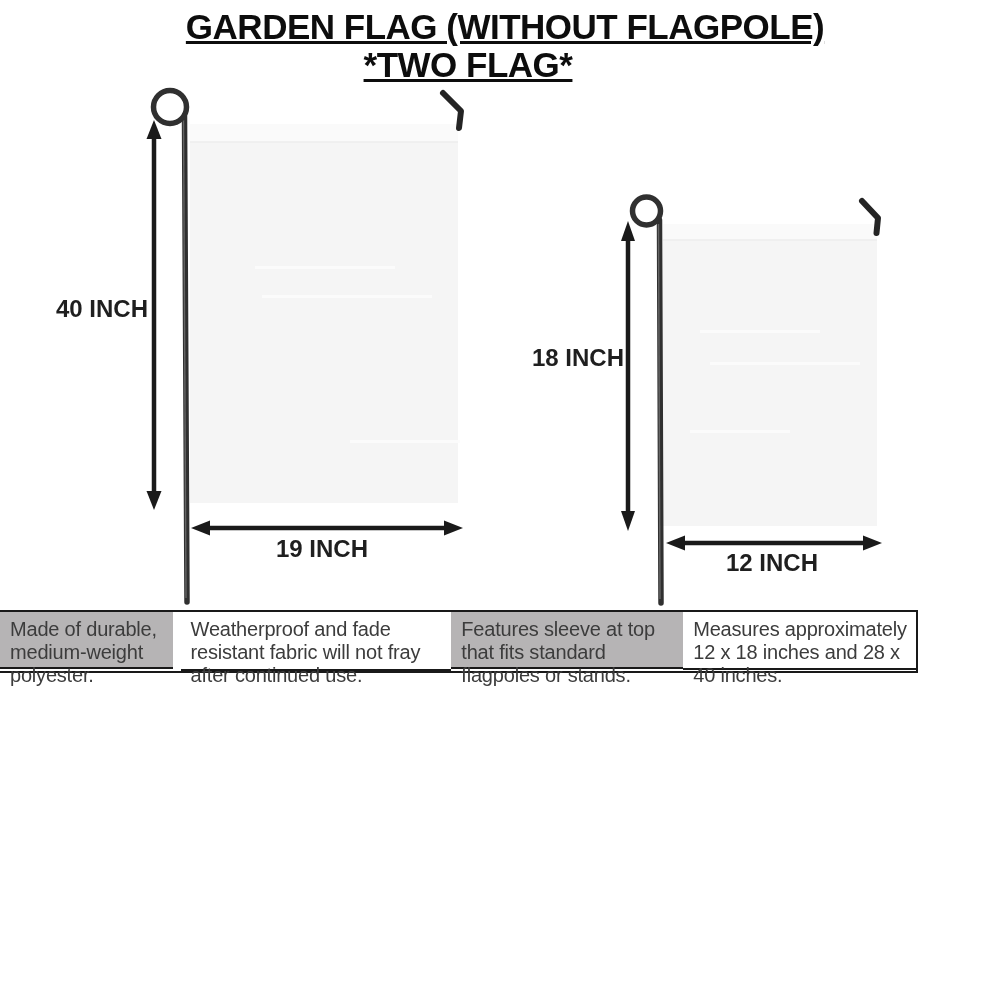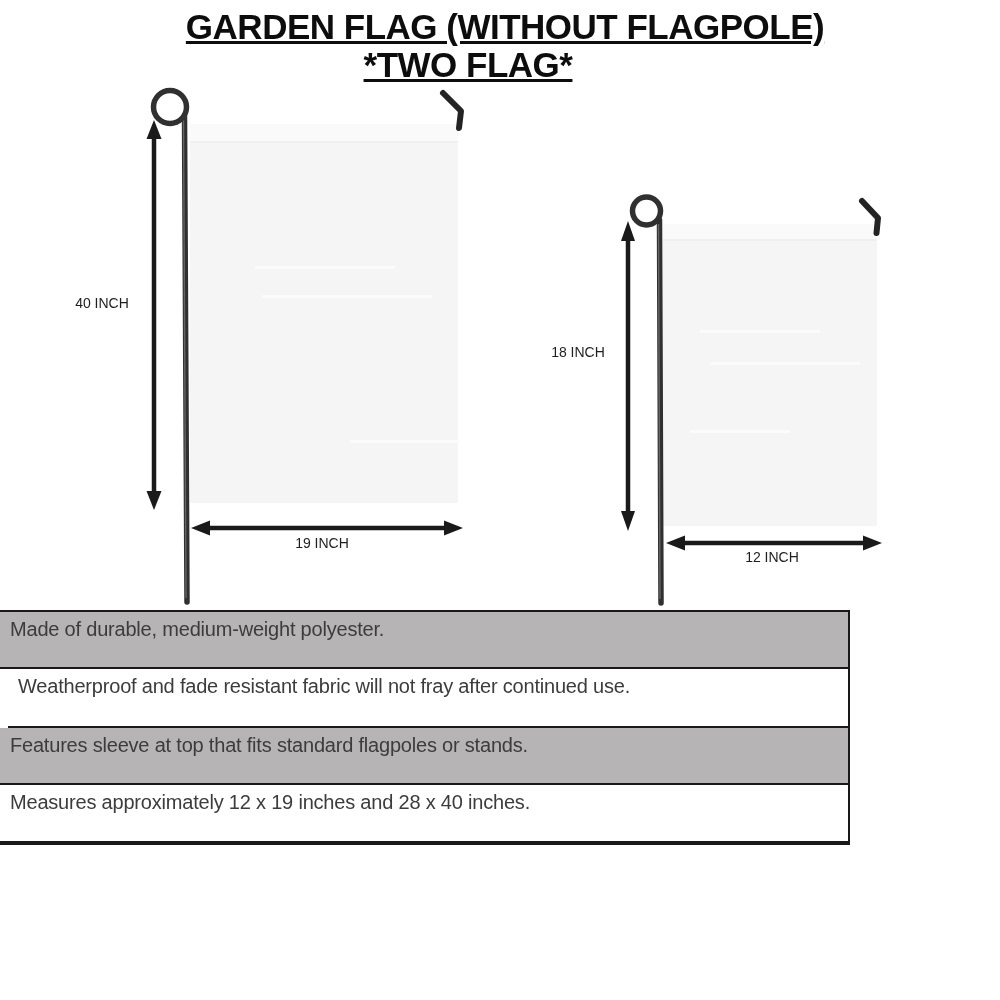--- a/index.html
+++ b/index.html
@@ -43,35 +43,34 @@
   .pole{stroke:var(--pole);stroke-width:5.5;fill:none;stroke-linecap:round;}
   .pole-hl{stroke:#6f6f6f;stroke-width:1.4;fill:none;opacity:.85;}
   .hook{stroke:#242424;stroke-width:6;fill:none;stroke-linecap:round;stroke-linejoin:round;}
   .dim-line{stroke:var(--arrow);stroke-width:4.5;}
   .dim-head{fill:var(--arrow);}
   
   .dim-label{
     position:absolute;
     width:110px;
     text-align:center;
-    font-size:14px;
-    font-weight:normal;
+    font-size:24px;
+    font-weight:bold;
     color:#1f1f1f;
     white-space:nowrap;
   }
   
   .features-table{
     position:absolute;
     left:0;top:610px;
-    width:850px;
+    width:918px;
     box-sizing:border-box;
     border:2px solid var(--border);
     border-left:none;
     display:flex;
-    flex-direction:column;
     background:var(--row-white);
     justify-content:flex-end;
   }
   .feature-row{
     box-sizing:border-box;
     padding:6px 8px 0 10px;
     font-size:20px;
     letter-spacing:-0.2px;
     color:var(--text-dark);
     border-bottom:2px solid var(--border);
@@ -151,16 +150,16 @@
 
   <div class="dim-label" style="left:47px;top:295px;">40 INCH</div>
   <div class="dim-label" style="left:267px;top:535px;">19 INCH</div>
   <div class="dim-label" style="left:523px;top:344px;">18 INCH</div>
   <div class="dim-label" style="left:717px;top:549px;">12 INCH</div>
 
   <div class="features-table">
     <div class="feature-row gray r1">Made of durable, medium-weight polyester.</div>
     <div class="feature-row white r2">Weatherproof and fade resistant fabric will not fray after continued use.</div>
     <div class="feature-row gray r3">Features sleeve at top that fits standard flagpoles or stands.</div>
-    <div class="feature-row white r4">Measures approximately 12 x 19 inches and 28 x 40 inches.</div>
+    <div class="feature-row white r4">Measures approximately 12 x 18 inches and 28 x 40 inches.</div>
   </div>
 
 </div>
 
 </body></html>

